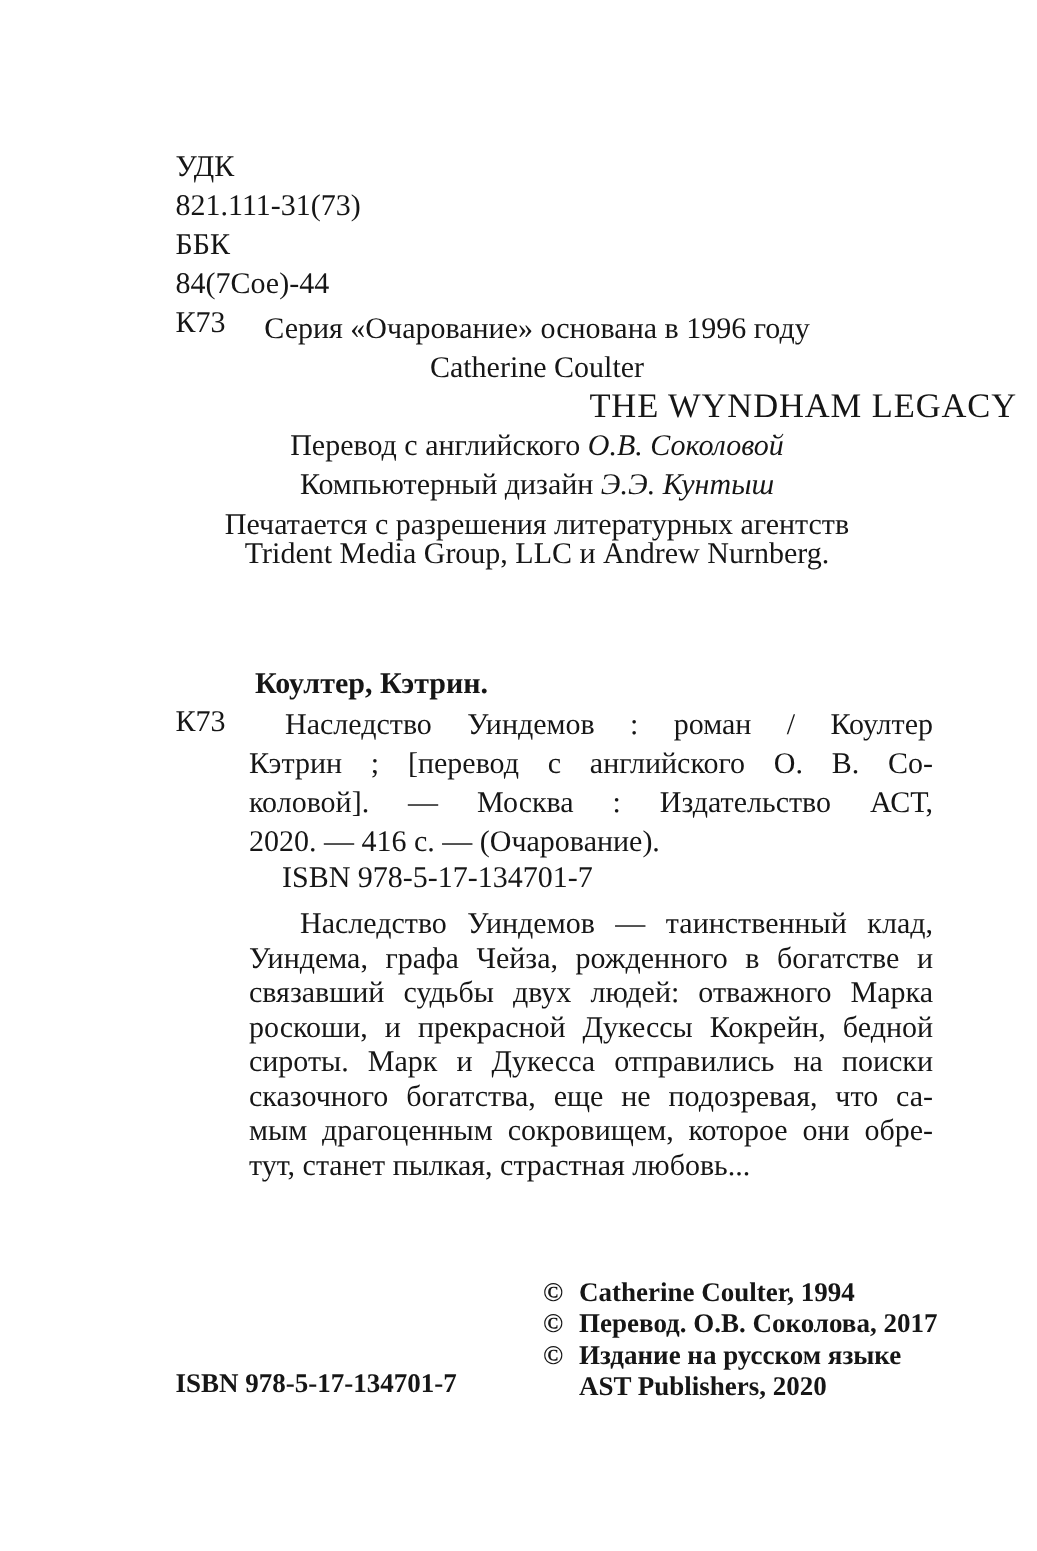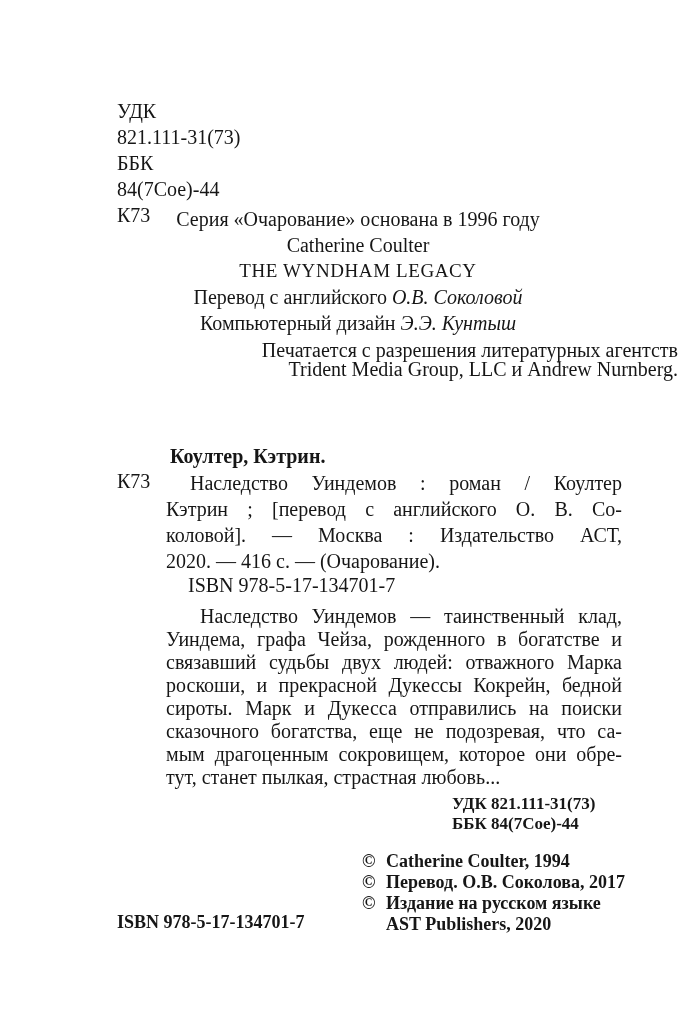--- a/index.html
+++ b/index.html
@@ -29,23 +29,23 @@
   
   .series-block {
     position: absolute;
     left: 38px;
     top: 206px;
     width: 640px;
     text-align: center;
     font-size: 20px;
     line-height: 26px;
   }
-  .s-title { font-size: 19px; letter-spacing: 0.6px; }
+  .s-title { font-size: 23px; letter-spacing: 0.6px; text-align: right; }
   .it { font-style: italic; }
-  .permission { margin-top: 5px; line-height: 19px; text-align: right; }
+  .permission { margin-top: 5px; line-height: 19px; }
   
   .card-header {
     position: absolute;
     left: 170px;
     top: 445px;
     font-size: 20px;
     font-weight: bold;
   }
   .card-code {
     position: absolute;
@@ -160,24 +160,20 @@
     <div class="jline indent2">Наследство Уиндемов — таинственный клад,</div>
     <div class="jline">Уиндема, графа Чейза, рожденного в богатстве и</div>
     <div class="jline">связавший судьбы двух людей: отважного Марка</div>
     <div class="jline">роскоши, и прекрасной Дукессы Кокрейн, бедной</div>
     <div class="jline">сироты. Марк и Дукесса отправились на поиски</div>
     <div class="jline">сказочного богатства, еще не подозревая, что са-</div>
     <div class="jline">мым драгоценным сокровищем, которое они обре-</div>
     <div>тут, станет пылкая, страстная любовь...</div>
   </div>
 
-  <div class="bottom-codes">
-    <div>УДК 821.111-31(73)</div>
-    <div>ББК 84(7Сое)-44</div>
-  </div>
 
   <div class="copyrights">
     <div class="c-row">
       <span class="c-sym">©</span>
       <span class="c-text">Catherine Coulter, 1994</span>
     </div>
     <div class="c-row">
       <span class="c-sym">©</span>
       <span class="c-text">Перевод. О.В. Соколова, 2017</span>
     </div>

